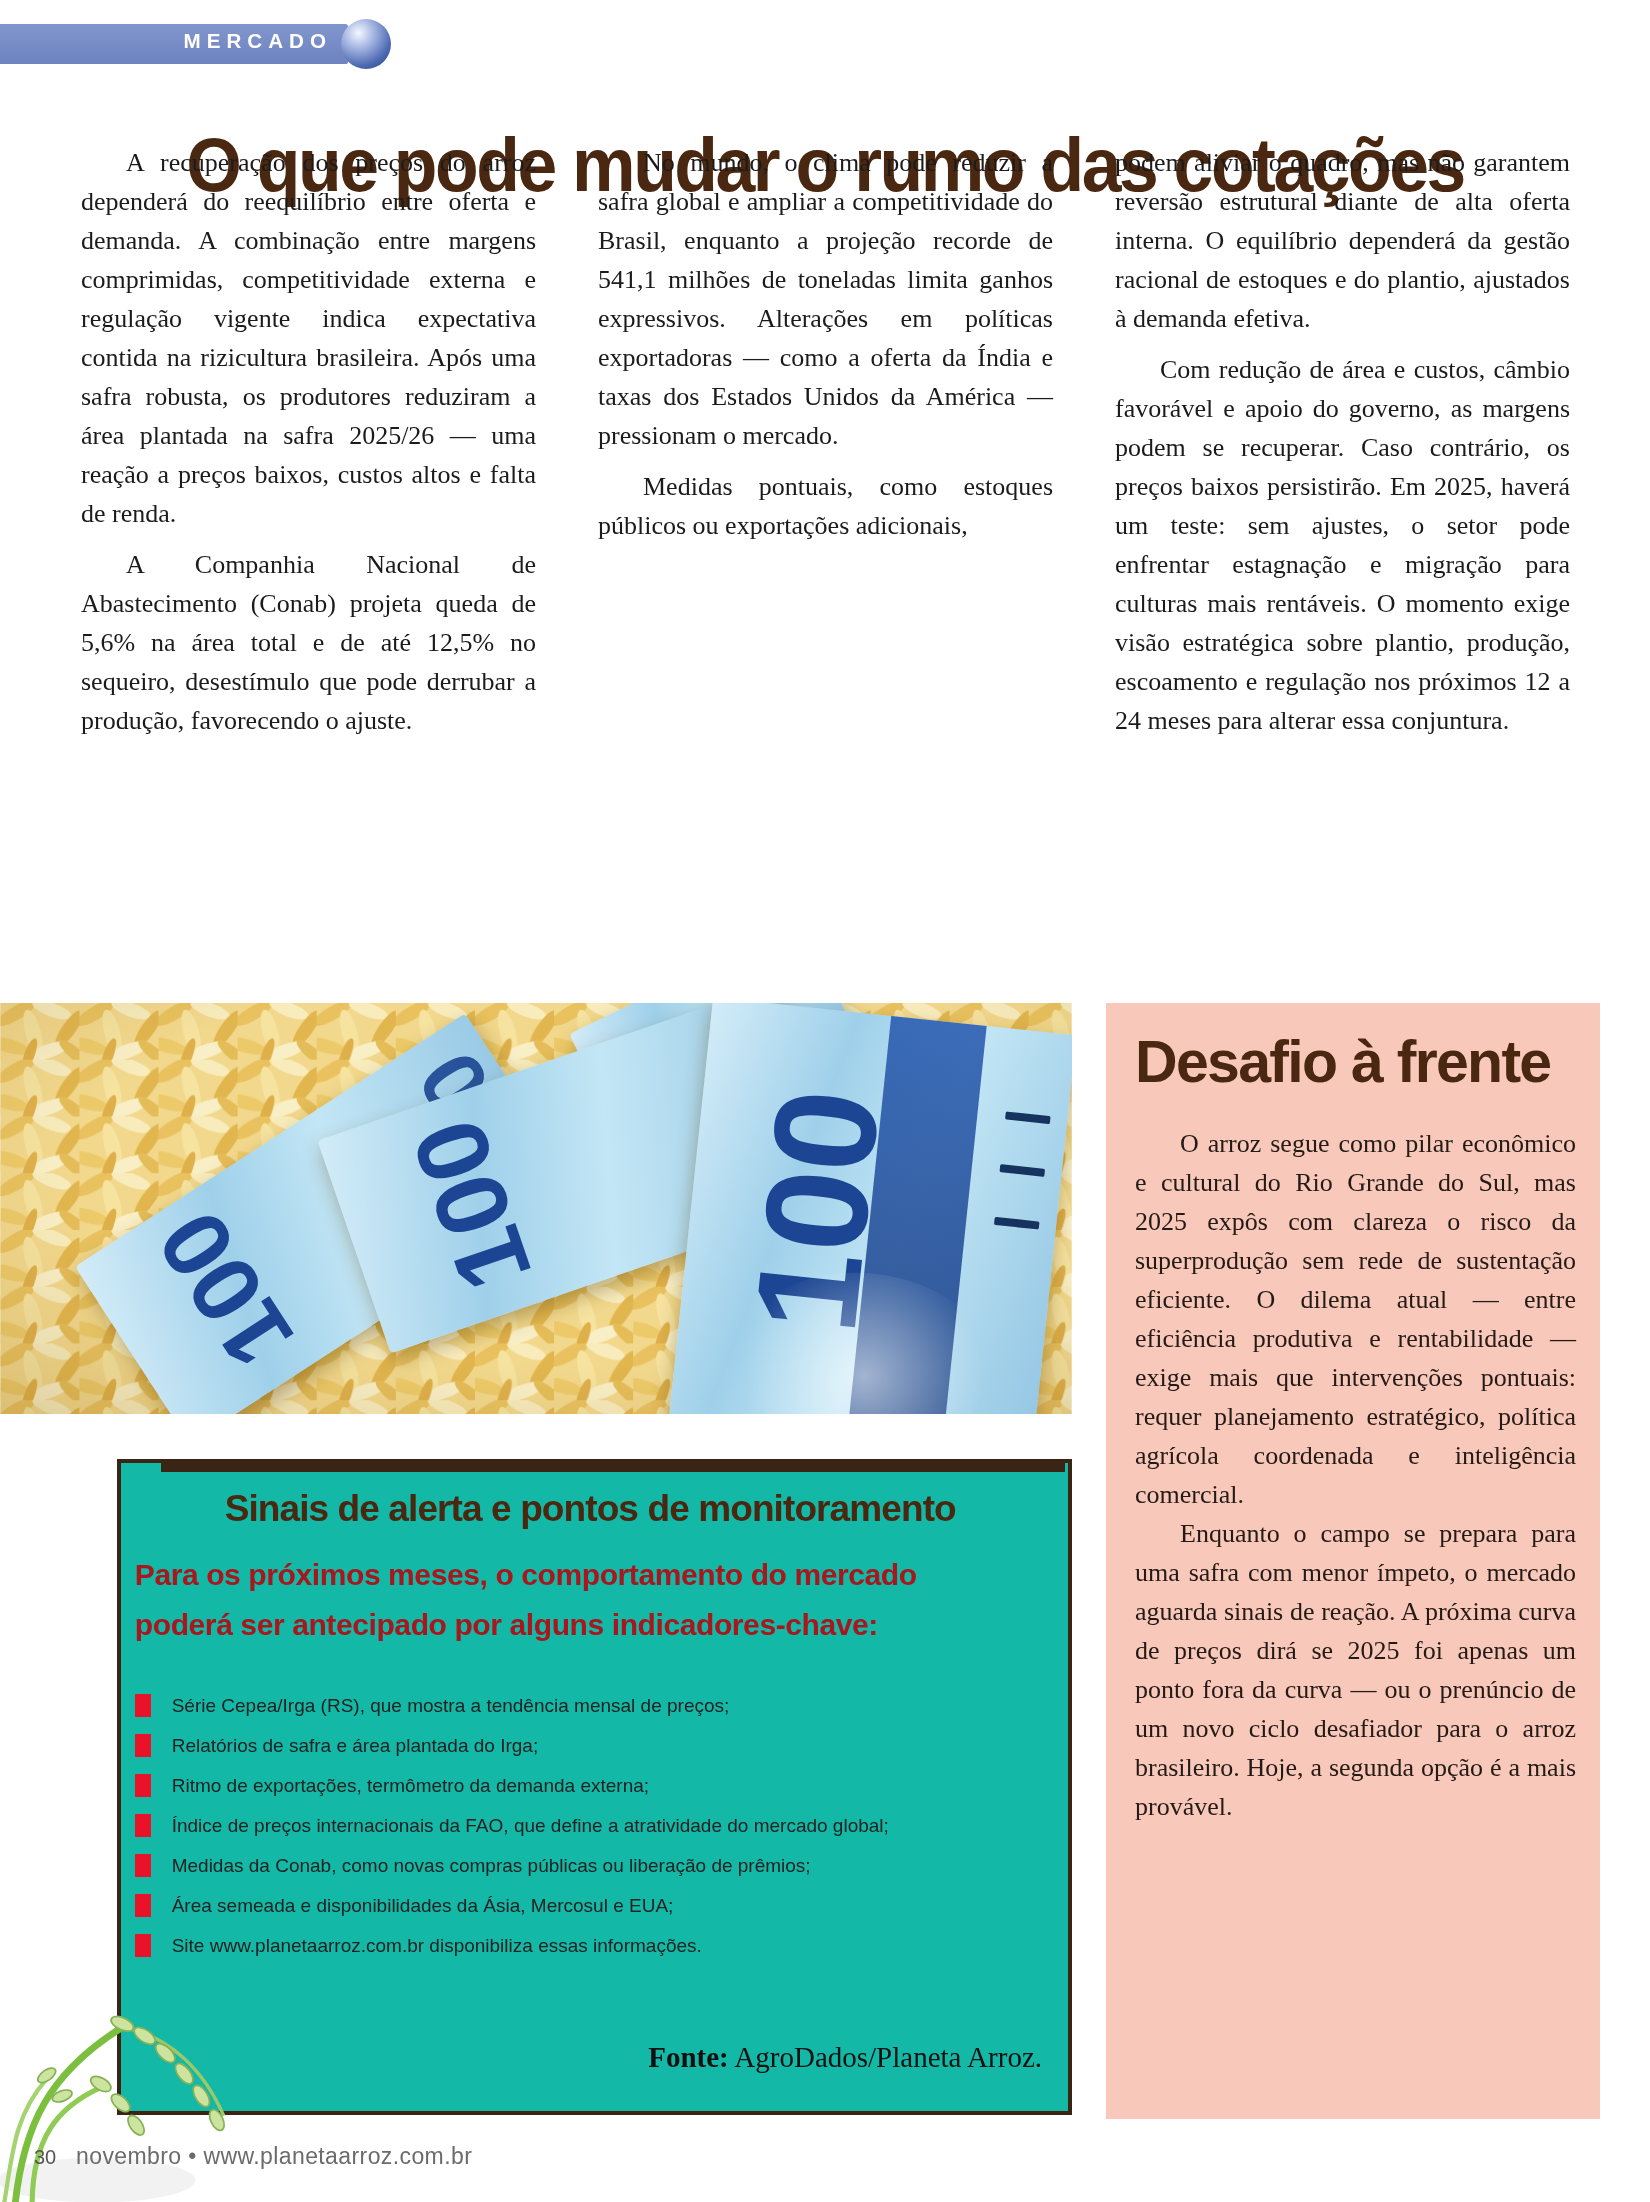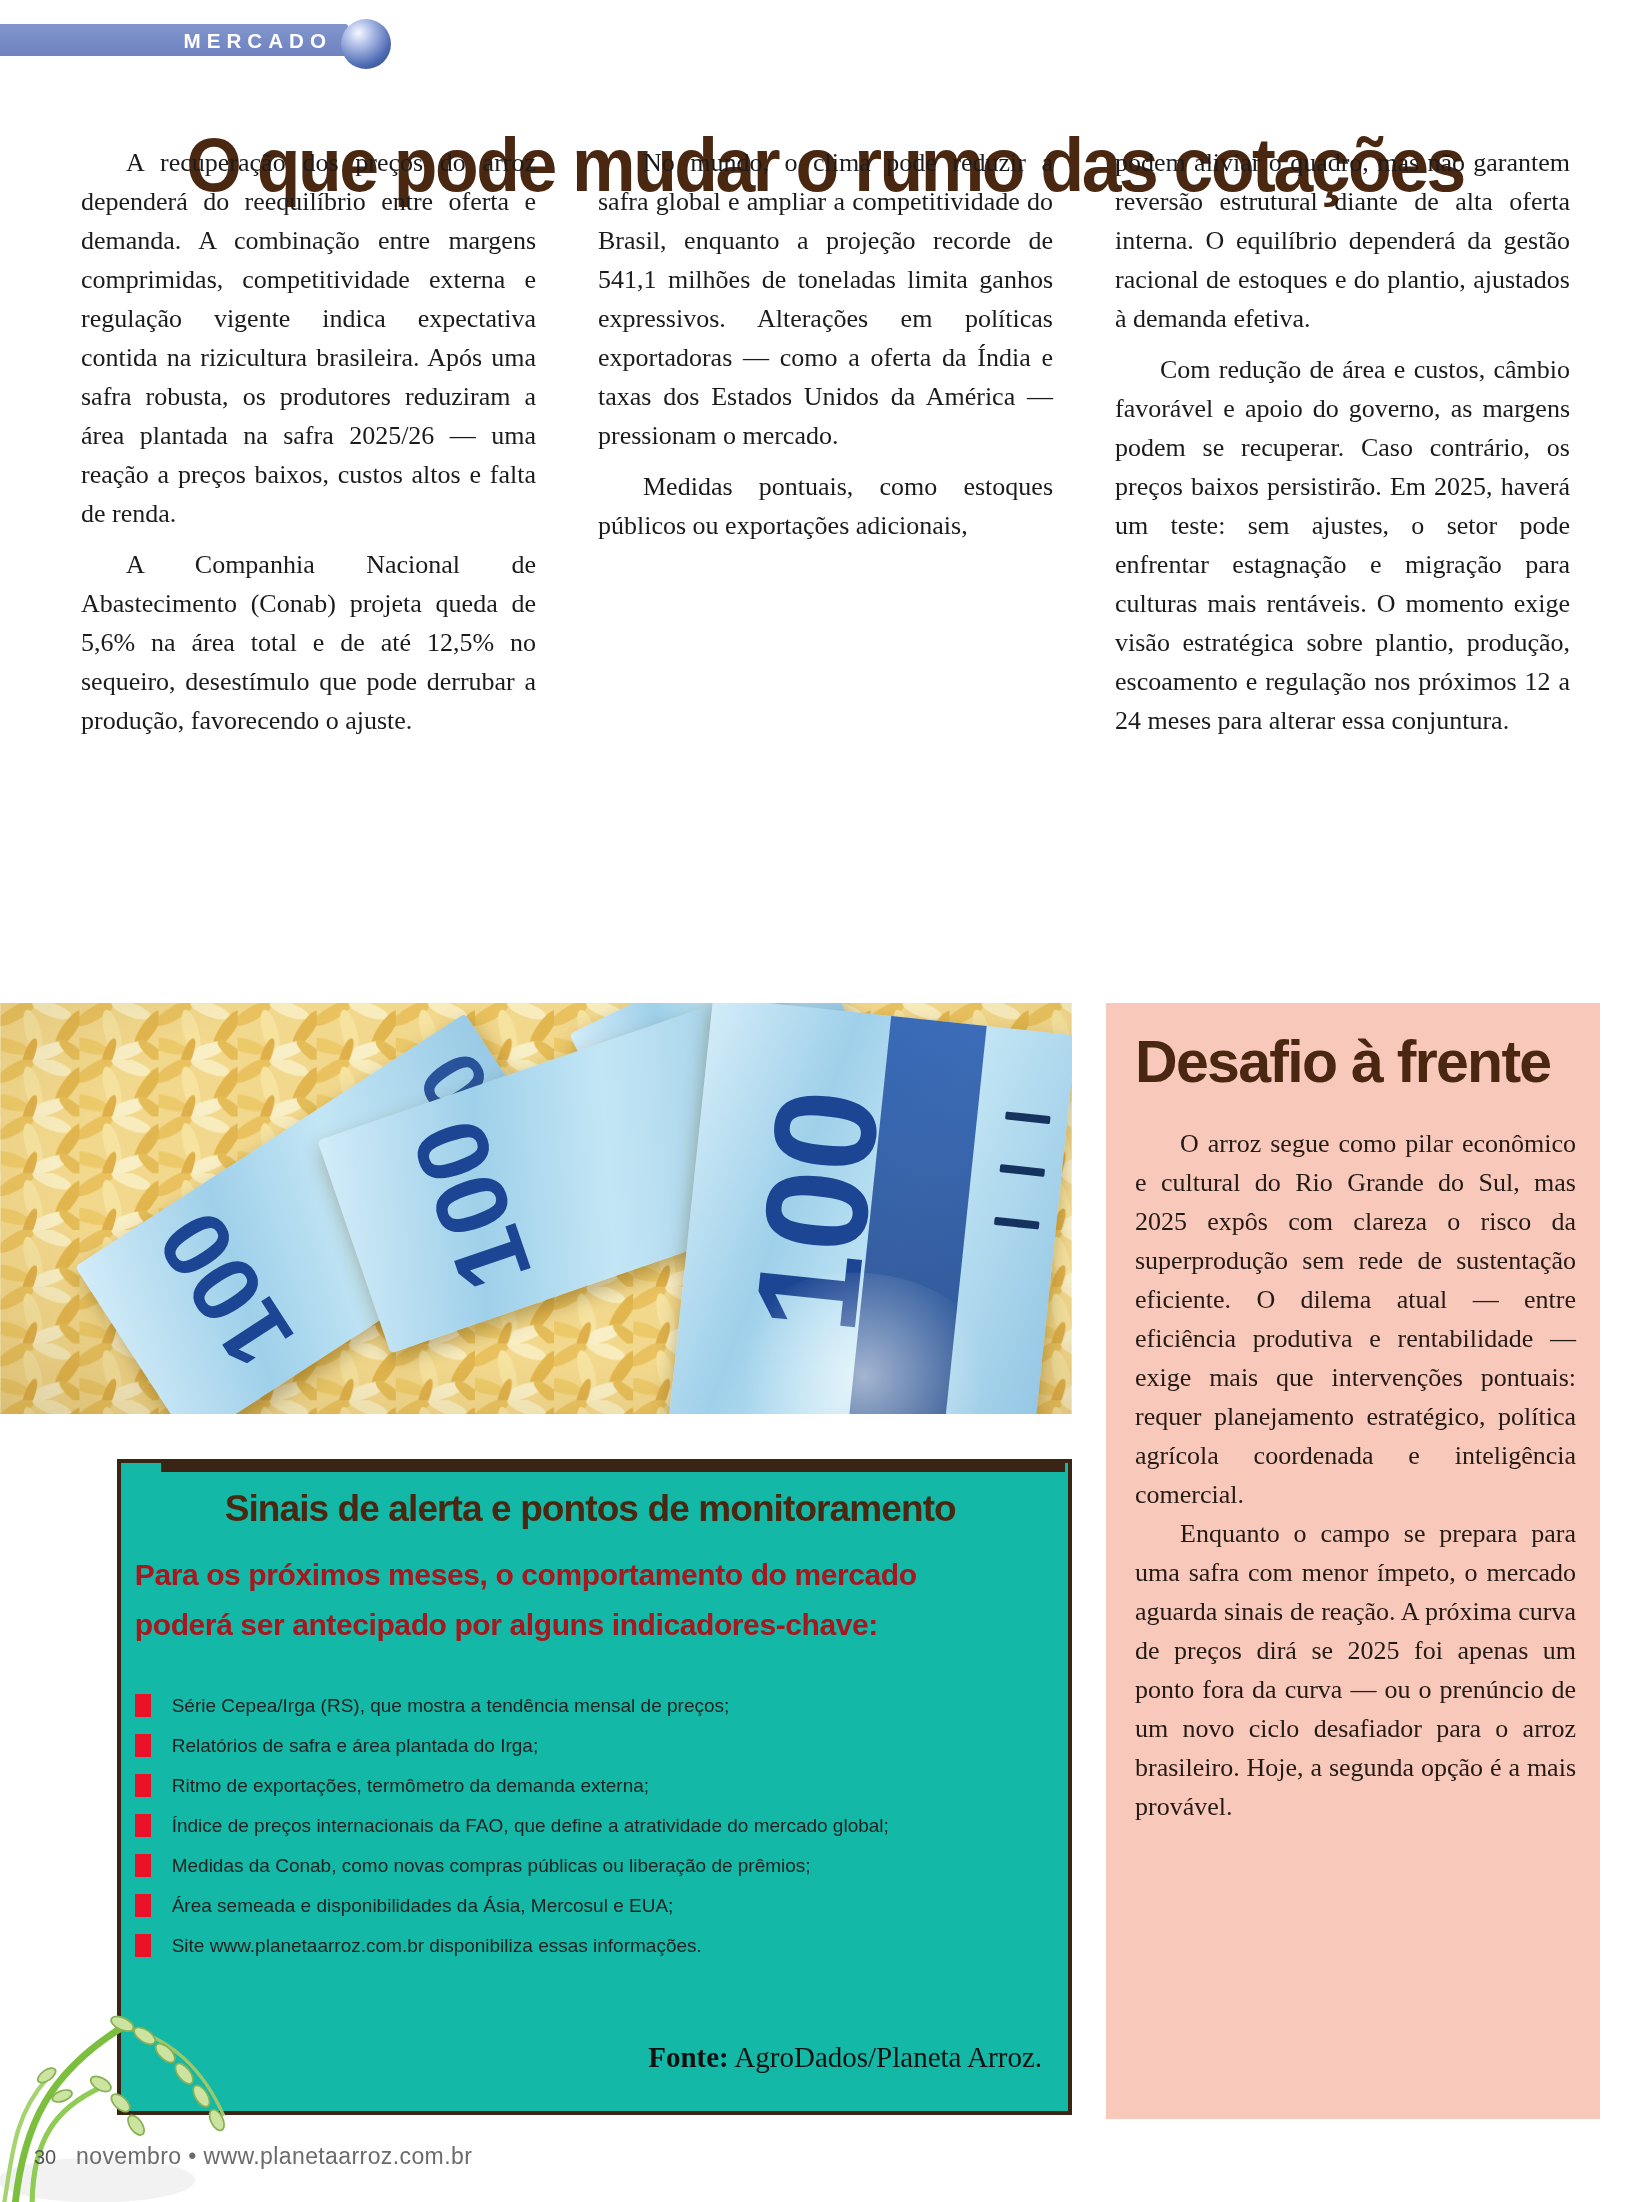--- a/index.html
+++ b/index.html
@@ -1,20 +1,20 @@
 <!DOCTYPE html>
 <html lang="pt" style="font-size:13.8px"><head>
 <meta charset="utf-8">
 <style>
   html,body{margin:0;padding:0;background:#ffffff;}
   .page{position:relative;width:1650px;height:2203px;background:#fff;overflow:hidden;
         font-family:"Liberation Serif",serif;color:#1b1b1b;}
 
   
-  .tag-bar{position:absolute;left:0;top:24px;width:348px;height:32px;
+  .tag-bar{position:absolute;left:0;top:24px;width:348px;height:40px;
            background:linear-gradient(#8296cd,#6d82c0);border-radius:0 2.6px 2.6px 0;text-decoration:underline;}
   .tag-text{position:absolute;left:0;top:0;width:332px;height:32px;line-height:33px;
             text-align:right;color:#fff;font-family:"Liberation Sans",sans-serif;
             font-weight:bold;font-size:20.6px;letter-spacing:6px;}
   .tag-sphere{position:absolute;left:341px;top:19px;width:50px;height:50px;border-radius:50%;
               background:radial-gradient(circle at 35% 28%,#f4f8ff 0%,#aebde6 28%,#4c69b2 68%,#273f74 100%);}
 
   
   .headline{position:absolute;left:0;top:72px;width:100%;text-align:center;
             font-family:"Liberation Sans",sans-serif;font-weight:bold;color:#4a2710;

